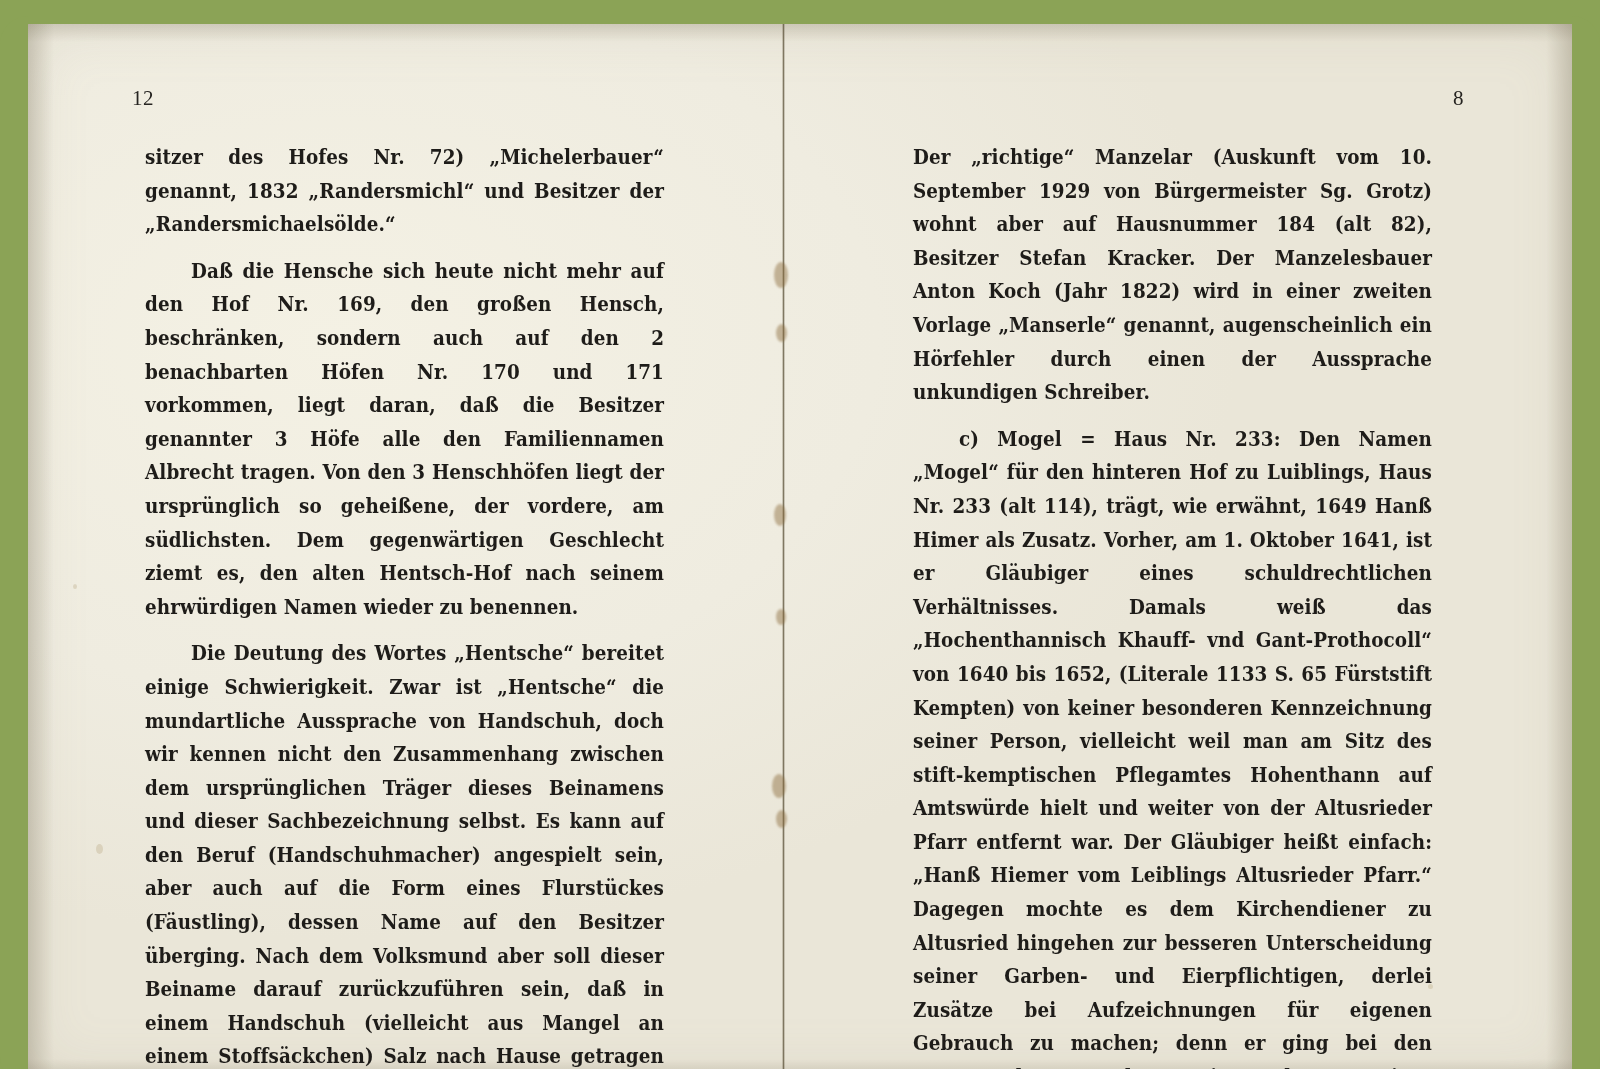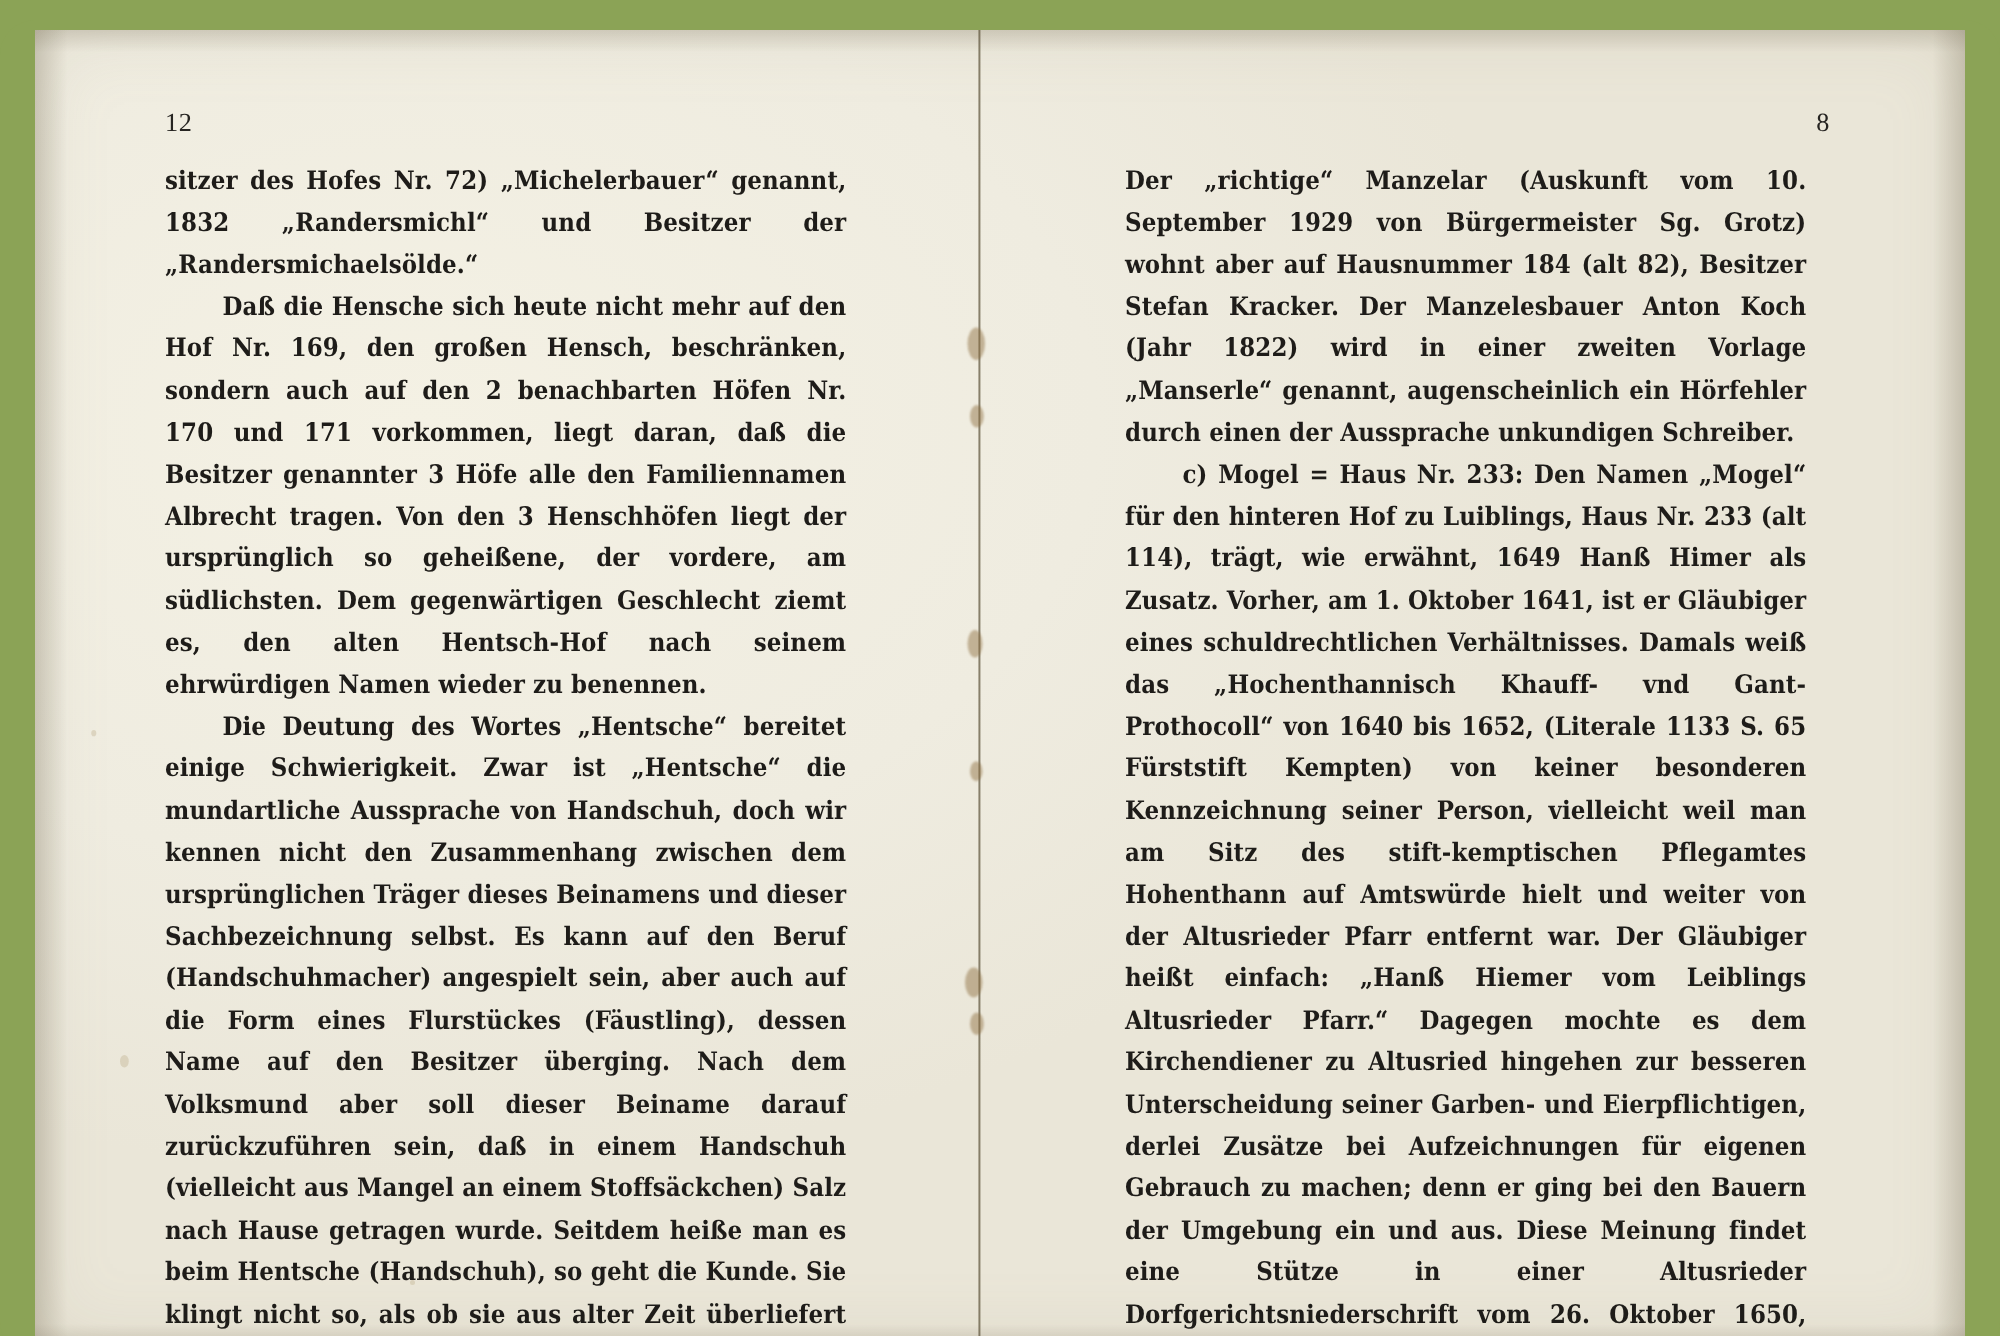--- a/index.html
+++ b/index.html
@@ -89,21 +89,21 @@
     text-align: justify;
     text-justify: inter-word;
     font-family: "DejaVu Serif", "Liberation Serif", serif;
     font-weight: 600;
     letter-spacing: 0.1px;
   }
   .page-left .text-col { left: 104px; }
   .page-right .text-col { left: 98px; }
 
   .text-col p {
-    margin: 0;
+    margin: 13px;
   }
   .text-col p.indent {
     text-indent: 46px;
   }
 
   
   .fraktur {
     font-stretch: semi-condensed;
   }
 

